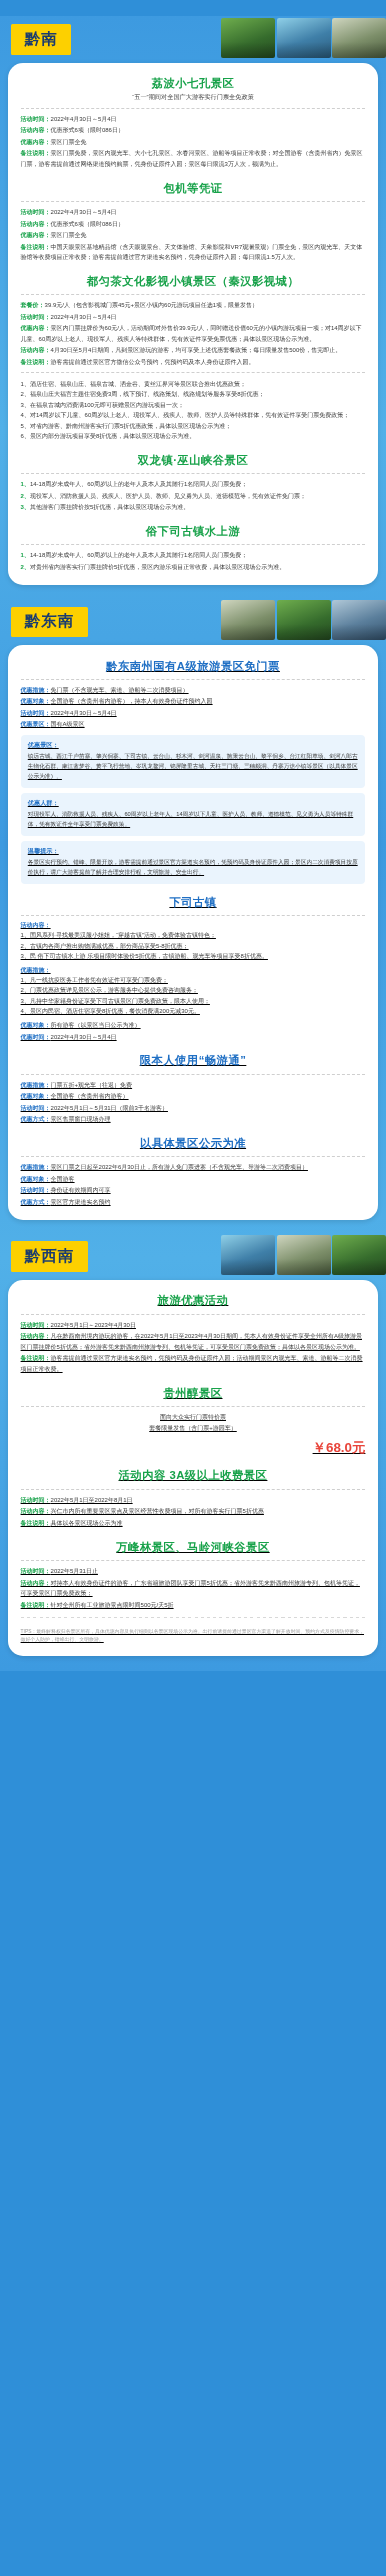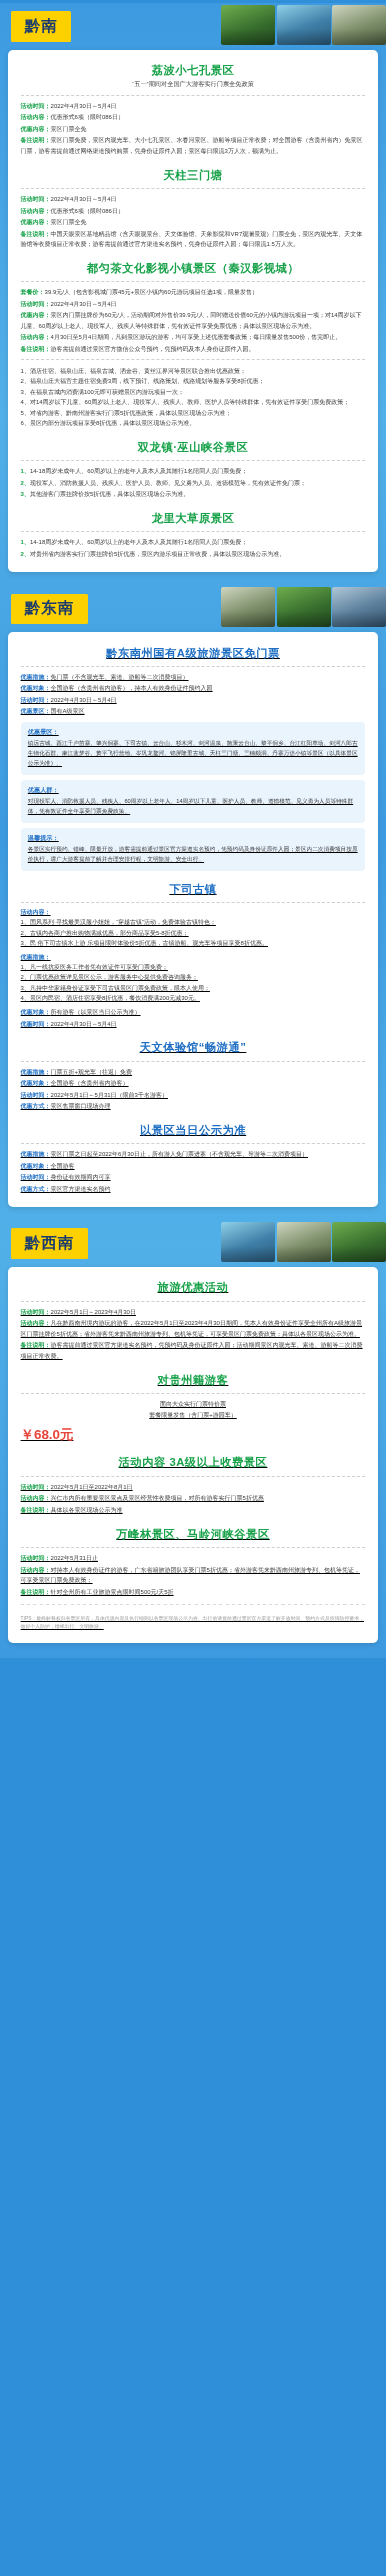--- a/index.html
+++ b/index.html
@@ -3,21 +3,21 @@
 <meta charset="utf-8">
 <style>
   * { box-sizing: border-box; }
   html, body {
     margin: 0; padding: 0;
     background: #2f8fd8;
     font-family: "Liberation Sans", sans-serif;
   }
   .page {
     width: 386px;
-    margin: 3px auto;
+    margin: 16px auto;
     background: linear-gradient(180deg, #3d9ae0 0%, #51b0e8 25%, #3d9ae0 50%, #51b0e8 75%, #3d9ae0 100%);
     padding-bottom: 15.5px;
     position: relative;
     overflow: hidden;
   }
   
   .sec-banner {
     position: relative;
     height: 47px;
     margin: 0 0 0 0;
@@ -55,21 +55,21 @@
   .photo:after {
     content:"";
     position:absolute; left:0; bottom:0; width:100%; height:40%;
     background: linear-gradient(180deg, rgba(0,0,0,0) 0%, rgba(0,0,0,.25) 100%);
   }
 
   
   .card {
     background: #ffffff;
     margin: 0 8.2px;
-    border-radius: 5px;
+    border-radius: 15px;
     padding: 2.1px 0 11.3px 0;
     box-shadow: 0 1.5px 5.2px rgba(0,0,0,.12);
   }
   .card.second { margin-top: 0; text-decoration: underline; }
 
   .spot {
     padding: 0 12.4px;
   }
   .spot-title {
     color: #18a24a;
@@ -128,21 +128,21 @@
     margin-bottom: 2.1px;
   }
   .subcard .sc-text {
     color: #3a3a3a;
     font-size: 5.7px;
     line-height: 1.7;
   }
 
   
   .price-line {
-    text-align: left;
+    text-align: right;
     margin: 5.2px 0 2.1px 0;
   }
   .price-line .amt {
     color: #e8443a;
     font-size: 13.4px;
     font-weight: bold;
   }
   .divider-dot {
     height: 0.5px;
     background: repeating-linear-gradient(90deg,#d8d8d8 0 3.1px, transparent 3.1px 6.2px);
@@ -176,21 +176,21 @@
       <div class="spot-title">荔波小七孔景区</div>
       <div class="spot-sub">“五一”期间对全国广大游客实行门票全免政策</div>
       <hr class="rule-line">
       <div class="kv"><span class="k">活动时间：</span><span>2022年4月30日～5月4日</span></div>
       <div class="kv"><span class="k">活动内容：</span><span>优惠形式6项（限时086日）</span></div>
       <div class="kv"><span class="k">优惠内容：</span><span>景区门票全免</span></div>
       <div class="kv"><span class="k">备注说明：</span><span>景区门票免费，景区内观光车、大小七孔景区、水春河景区、游船等项目正常收费；对全国游客（含贵州省内）免景区门票，游客需提前通过网络渠道预约购票，凭身份证原件入园；景区每日限流3万人次，额满为止。</span></div>
     </div>
 
     <div class="spot">
-      <div class="spot-title">天柱三门塘</div>
+      <div class="spot-title">包机等凭证</div>
       <hr class="rule-line">
       <div class="kv"><span class="k">活动时间：</span><span>2022年4月30日～5月4日</span></div>
       <div class="kv"><span class="k">活动内容：</span><span>优惠形式6项（限时086日）</span></div>
       <div class="kv"><span class="k">优惠内容：</span><span>景区门票全免</span></div>
       <div class="kv"><span class="k">备注说明：</span><span>中国天眼景区基地精品馆（含天眼观景台、天文体验馆、天象影院和VR7观澜景观）门票全免，景区内观光车、天文体验馆等收费项目正常收费；游客需提前通过官方渠道实名预约，凭身份证原件入园；每日限流1.5万人次。</span></div>
     </div>
 
 
     <div class="spot">
       <div class="spot-title">都匀茶文化影视小镇景区（秦汉影视城）</div>
@@ -214,21 +214,21 @@
 
     <div class="spot">
       <div class="spot-title">双龙镇·巫山峡谷景区</div>
       <hr class="rule-line">
       <div class="kv"><span class="k">1、</span><span>14-18周岁未成年人、60周岁以上的老年人及本人及其随行1名陪同人员门票免费；</span></div>
       <div class="kv"><span class="k">2、</span><span>现役军人、消防救援人员、残疾人、医护人员、教师、见义勇为人员、道德模范等，凭有效证件免门票；</span></div>
       <div class="kv"><span class="k">3、</span><span>其他游客门票挂牌价按5折优惠，具体以景区现场公示为准。</span></div>
     </div>
 
     <div class="spot">
-      <div class="spot-title">龙里大草原景区</div>
+      <div class="spot-title">俗下司古镇水上游</div>
       <hr class="rule-line">
       <div class="kv"><span class="k">1、</span><span>14-18周岁未成年人、60周岁以上的老年人及本人及其随行1名陪同人员门票免费；</span></div>
       <div class="kv"><span class="k">2、</span><span>对贵州省内游客实行门票挂牌价5折优惠，景区内游乐项目正常收费，具体以景区现场公示为准。</span></div>
     </div>
 
   </div>
 
   <div class="gap"></div>
 
   <div class="sec-banner">
@@ -274,30 +274,30 @@
       <div class="green-head" style="color:#1f6fc4">优惠措施：</div>
       <div class="list-item">1、凡一线抗疫医务工作者凭有效证件可享受门票免费；</div>
       <div class="list-item">2、门票优惠政策详见景区公示，游客服务中心提供免费咨询服务；</div>
       <div class="list-item">3、凡持中华家籍身份证享受下司古镇景区门票免费政策，限本人使用；</div>
       <div class="list-item">4、景区内民宿、酒店住宿享受8折优惠，餐饮消费满200元减30元。</div>
       <div class="kv blue kv-block"><span class="k">优惠对象：</span><span>所有游客（以景区当日公示为准）</span></div>
       <div class="kv blue"><span class="k">优惠时间：</span><span>2022年4月30日～5月4日</span></div>
     </div>
 
     <div class="spot">
-      <div class="spot-title blue">天文体验馆“畅游通”</div>
+      <div class="spot-title blue">限本人使用“畅游通”</div>
       <hr class="rule-line">
       <div class="kv blue"><span class="k">优惠措施：</span><span>门票五折+观光车（往返）免费</span></div>
       <div class="kv blue"><span class="k">优惠对象：</span><span>全国游客（含贵州省内游客）</span></div>
       <div class="kv blue"><span class="k">活动时间：</span><span>2022年5月1日～5月31日（限前3千名游客）</span></div>
       <div class="kv blue"><span class="k">优惠方式：</span><span>景区售票窗口现场办理</span></div>
     </div>
 
     <div class="spot">
-      <div class="spot-title blue">以景区当日公示为准</div>
+      <div class="spot-title blue">以具体景区公示为准</div>
       <hr class="rule-line">
       <div class="kv blue"><span class="k">优惠措施：</span><span>景区门票之日起至2022年6月30日止，所有游人免门票进寨（不含观光车、导游等二次消费项目）</span></div>
       <div class="kv blue"><span class="k">优惠对象：</span><span>全国游客</span></div>
       <div class="kv blue"><span class="k">活动时间：</span><span>身份证有效期间内可享</span></div>
       <div class="kv blue"><span class="k">优惠方式：</span><span>景区官方渠道实名预约</span></div>
     </div>
 
   </div>
 
   <div class="gap"></div>
@@ -315,21 +315,21 @@
 
     <div class="spot">
       <div class="spot-title">旅游优惠活动</div>
       <hr class="rule-line">
       <div class="kv"><span class="k">活动时间：</span><span>2022年5月1日～2023年4月30日</span></div>
       <div class="kv"><span class="k">活动内容：</span><span>凡在黔西南州境内游玩的游客，在2022年5月1日至2023年4月30日期间，凭本人有效身份证件享受全州所有A级旅游景区门票挂牌价5折优惠；省外游客凭来黔西南州旅游专列、包机等凭证，可享受景区门票免费政策；具体以各景区现场公示为准。</span></div>
       <div class="kv"><span class="k">备注说明：</span><span>游客需提前通过景区官方渠道实名预约，凭预约码及身份证原件入园；活动期间景区内观光车、索道、游船等二次消费项目正常收费。</span></div>
     </div>
 
     <div class="spot">
-      <div class="spot-title">对贵州籍游客</div>
+      <div class="spot-title">贵州醇景区</div>
       <hr class="rule-line">
       <div class="kv" style="text-align:center">面向大众实行门票特价票</div>
       <div class="kv" style="text-align:center">套餐限量发售（含门票+游园车）</div>
       <div class="price-line">
         <span class="amt">￥68.0元</span>
       </div>
     </div>
 
     <div class="spot">
       <div class="spot-title">活动内容 3A级以上收费景区</div>

